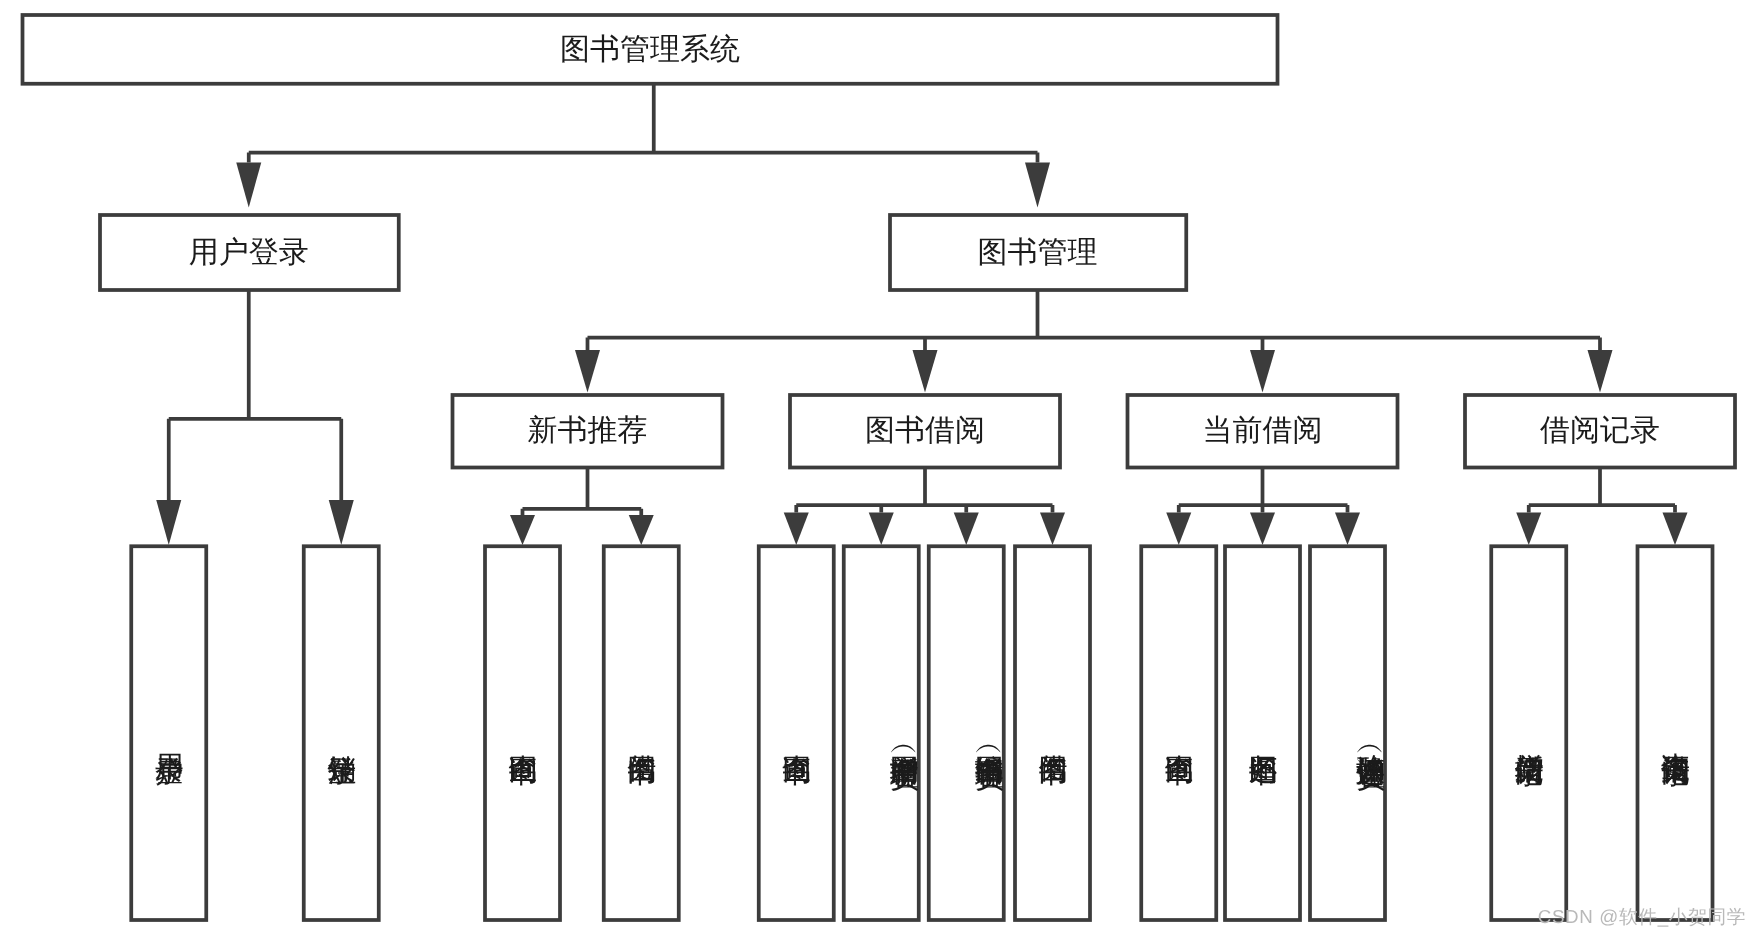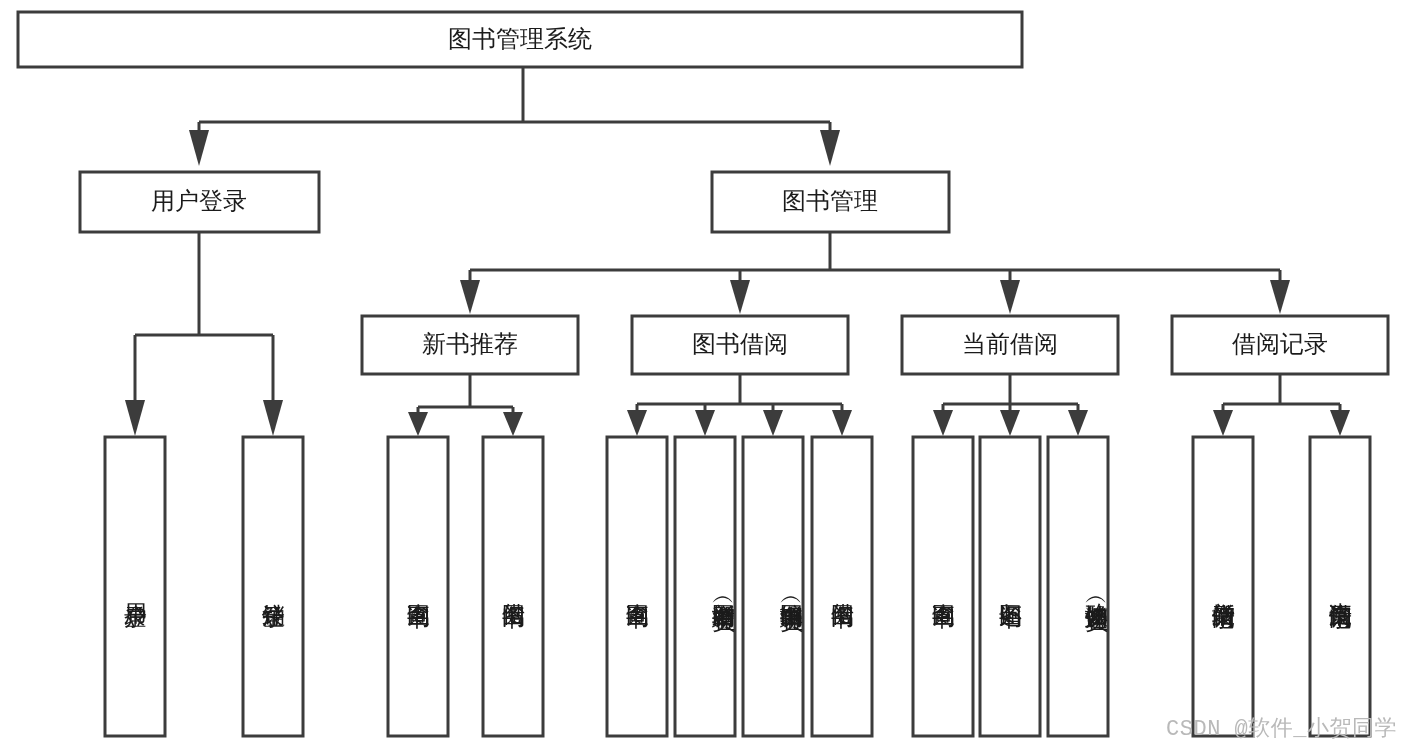--- a/index.html
+++ b/index.html
@@ -65,22 +65,22 @@
     white-space: nowrap;
     pointer-events: none;
   }
   .vlabel.centered {
     align-items: center;
   }
   .watermark {
     position: absolute;
     right: 8px;
     bottom: 4px;
-    font-family: Liberation Mono, monospace;
-    font-size: 22px;
+    font-family: Liberation Sans, sans-serif;
+    font-size: 15px;
     color: #b9b9b9;
     white-space: nowrap;
     letter-spacing: 0.5px;
   }
 </style>
 </head>
 <body>
 
 <div id="diagram-root">
 

